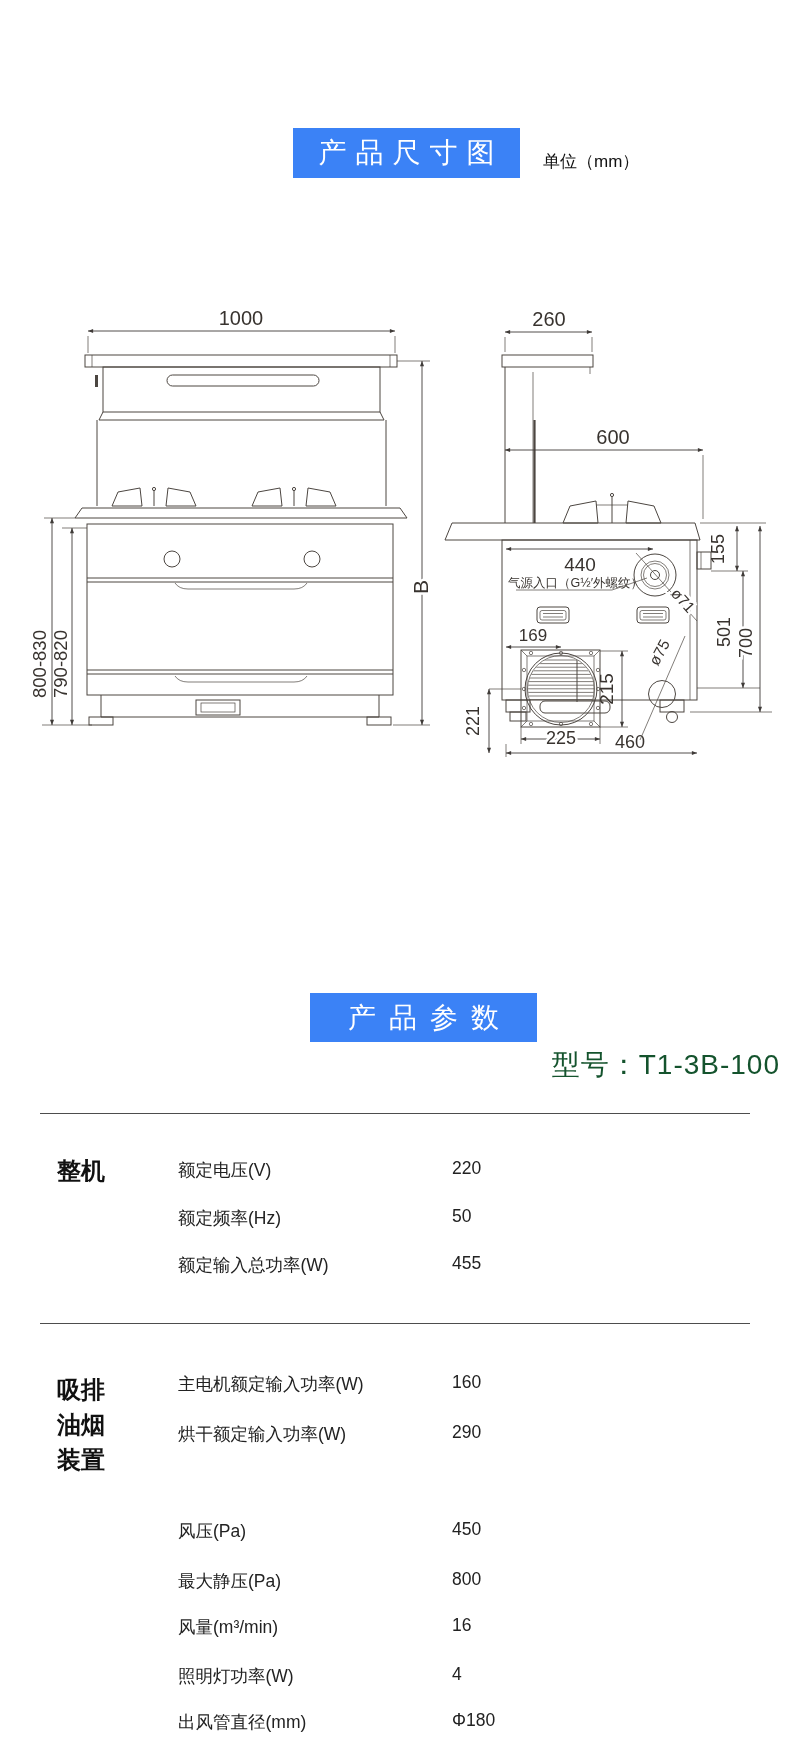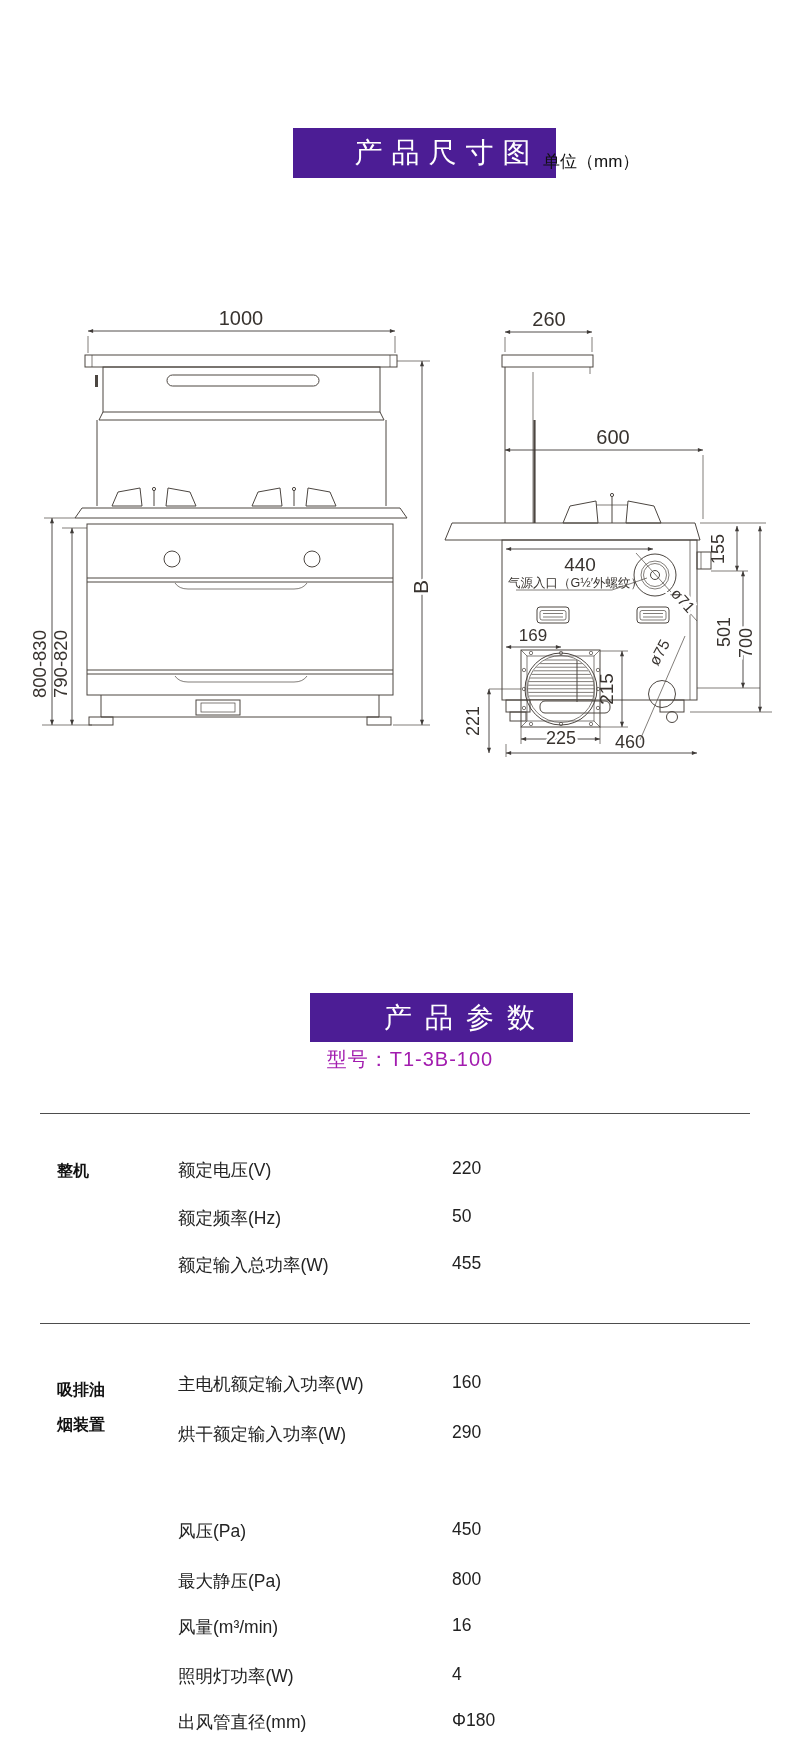--- a/index.html
+++ b/index.html
@@ -1,29 +1,29 @@
 <!DOCTYPE html>
 <html><head>
 <meta charset="utf-8">
 <style>
   html,body{margin:0;padding:0;background:#fff;}
   .page{position:relative;width:790px;height:1737px;background:#fff;overflow:hidden;
         font-family:"Liberation Sans","DejaVu Sans",sans-serif;color:#1c1c1c;}
-  .section-box{position:absolute;left:293px;width:227px;height:50px;background:#4c1d95;
-        display:flex;align-items:center;justify-content:center;padding-left:36px;}
+  .section-box{position:absolute;left:293px;width:227px;height:50px;background:#3b82f6;
+        display:flex;align-items:center;justify-content:center;}
   .section-box span{color:#fff;font-size:28px;letter-spacing:9px;padding-left:9px;font-weight:500;}
   .box1{top:128px;}
   .box2{top:993px;height:49px;margin-left:17px;}
   .box2 span{letter-spacing:13px;padding-left:13px;}
   .unit-label{position:absolute;left:543px;top:150px;font-size:17px;color:#111;text-align:center;}
-  .model-line{position:absolute;left:40px;top:1046px;width:740px;text-align:center;
-        font-size:20px;color:#a21caf;letter-spacing:1px;}
+  .model-line{position:absolute;left:40px;top:1046px;width:740px;text-align:right;
+        font-size:28px;color:#14532d;letter-spacing:1px;}
   .rule{position:absolute;left:40px;width:710px;border-top:1px solid #4d4d4d;height:0;}
   .r1{top:1113px;} .r2{top:1323px;}
-  .cat{position:absolute;left:57px;font-size:16px;font-weight:bold;color:#111;line-height:35px;}
+  .cat{position:absolute;left:57px;font-size:24px;font-weight:bold;color:#111;line-height:35px;}
   .cat2{width:52px;word-break:break-all;}
   .row{position:absolute;left:0;width:692px;height:26px;font-size:17.5px;color:#222;}
   .row .lbl{position:absolute;left:178px;top:0;}
   .row .val{position:absolute;left:452px;top:0;}
   svg{position:absolute;left:0;top:0;}
   .ln{stroke:#4c4641;stroke-width:1;fill:none;}
   .lt{stroke:#4c4641;stroke-width:0.7;fill:none;}
   .dimln{stroke:#3f3b38;stroke-width:0.9;fill:none;}
   .dim{font-family:"Liberation Sans","DejaVu Sans",sans-serif;fill:#38332f;}
   .halo{stroke:#fff;stroke-width:5px;paint-order:stroke;}

